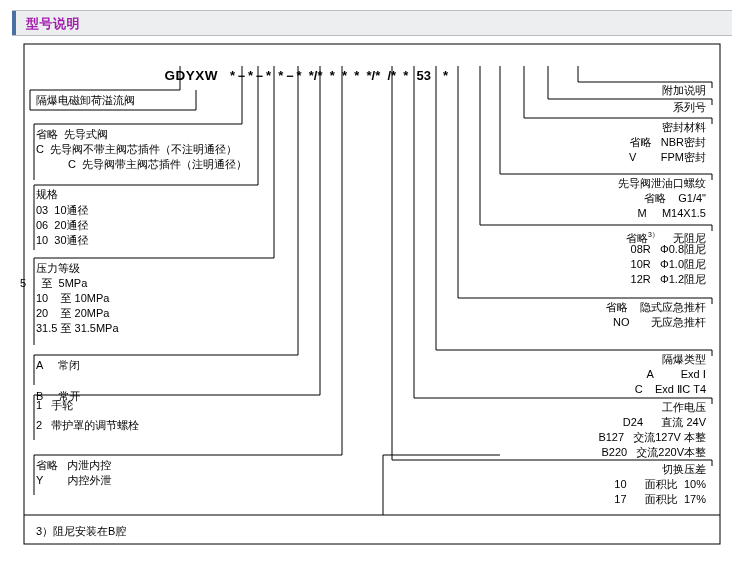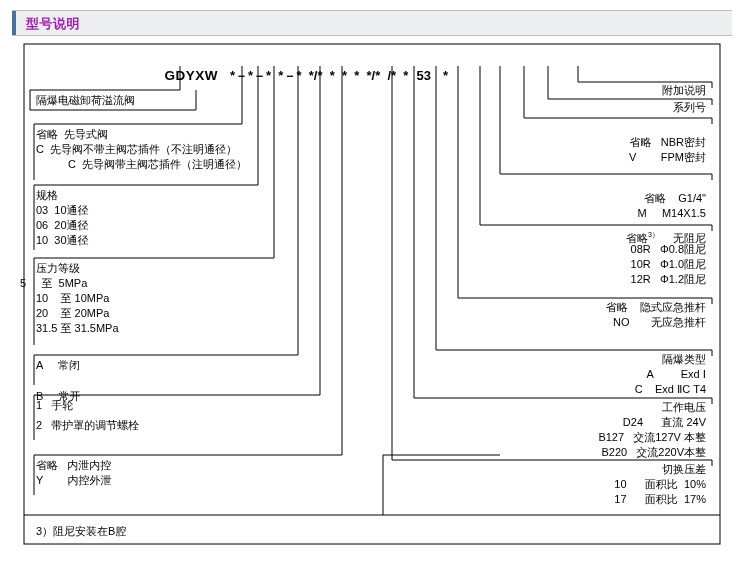--- a/index.html
+++ b/index.html
@@ -138,21 +138,21 @@
   <div class="code-row">
     <span class="mainname">GDYXW</span><span class="seg" style="margin-left:12px">*－*－*  *－*  */*  *  *  *  */*  /*  *</span><span class="seg" style="margin-left:8px">53</span><span class="seg" style="margin-left:12px">*</span>
   </div>
 
   <div class="txt" style="left:36px; top:93px;">隔爆电磁卸荷溢流阀</div>
 
   <div class="txt" style="left:36px; top:127px;">省略  先导式阀</div>
   <div class="txt" style="left:36px; top:142px;">C  先导阀不带主阀芯插件（不注明通径）</div>
   <div class="txt" style="left:36px; top:157px;margin-left:32px;">C  先导阀带主阀芯插件（注明通径）</div>
 
-  <div class="txt" style="left:36px; top:188px;">规格</div>
+  <div class="txt" style="left:36px; top:188px;font-family:Liberation Mono, monospace;">规格</div>
   <div class="txt" style="left:36px; top:203px;">03  10通径</div>
   <div class="txt" style="left:36px; top:218px;">06  20通径</div>
   <div class="txt" style="left:36px; top:233px;">10  30通径</div>
 
   <div class="txt" style="left:36px; top:261px;">压力等级</div>
   <div class="txt" style="left:20px; top:276px;">5     至  5MPa</div>
   <div class="txt" style="left:36px; top:291px;">10    至 10MPa</div>
   <div class="txt" style="left:36px; top:306px;">20    至 20MPa</div>
   <div class="txt" style="left:36px; top:321px;">31.5 至 31.5MPa</div>
 
@@ -162,23 +162,25 @@
   <div class="txt" style="left:36px; top:398px;">1   手轮</div>
   <div class="txt" style="left:36px; top:418px;">2   带护罩的调节螺栓</div>
 
   <div class="txt" style="left:36px; top:458px;">省略   内泄内控</div>
   <div class="txt" style="left:36px; top:473px;">Y        内控外泄</div>
 
   <div class="txt r" style="left:430px; top:83px; width:276px;">附加说明</div>
 
   <div class="txt r" style="left:430px; top:100px; width:276px;">系列号</div>
 
+  <div class="txt r" style="left:430px; top:120px; width:276px;">密封材料</div>
   <div class="txt r" style="left:430px; top:135px; width:276px;">省略   NBR密封</div>
   <div class="txt r" style="left:430px; top:150px; width:276px;">V        FPM密封</div>
 
+  <div class="txt r" style="left:430px; top:176px; width:276px;">先导阀泄油口螺纹</div>
   <div class="txt r" style="left:430px; top:191px; width:276px;">省略    G1/4"</div>
   <div class="txt r" style="left:430px; top:206px; width:276px;">M     M14X1.5</div>
 
   <div class="txt r" style="left:430px; top:227px; width:276px;"><span>省略</span><span class="sup">3）</span><span style="margin-left:14px">无阻尼</span></div>
   <div class="txt r" style="left:430px; top:242px; width:276px;">08R   Φ0.8阻尼</div>
   <div class="txt r" style="left:430px; top:257px; width:276px;">10R   Φ1.0阻尼</div>
   <div class="txt r" style="left:430px; top:272px; width:276px;">12R   Φ1.2阻尼</div>
 
   <div class="txt r" style="left:430px; top:300px; width:276px;">省略    隐式应急推杆</div>
   <div class="txt r" style="left:430px; top:315px; width:276px;">NO       无应急推杆</div>

